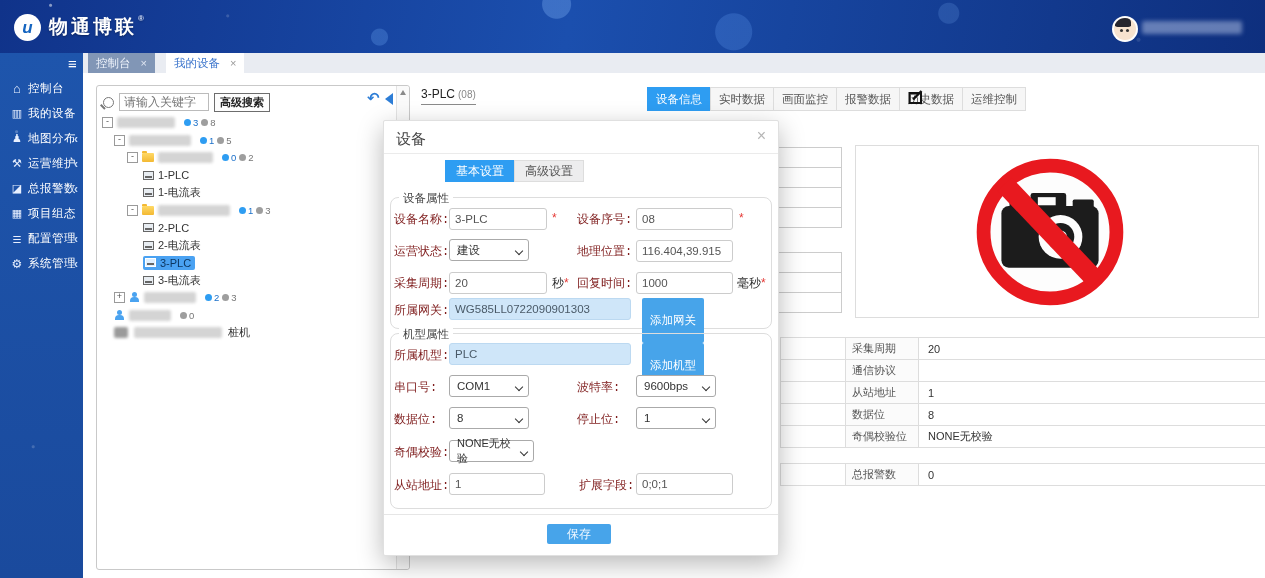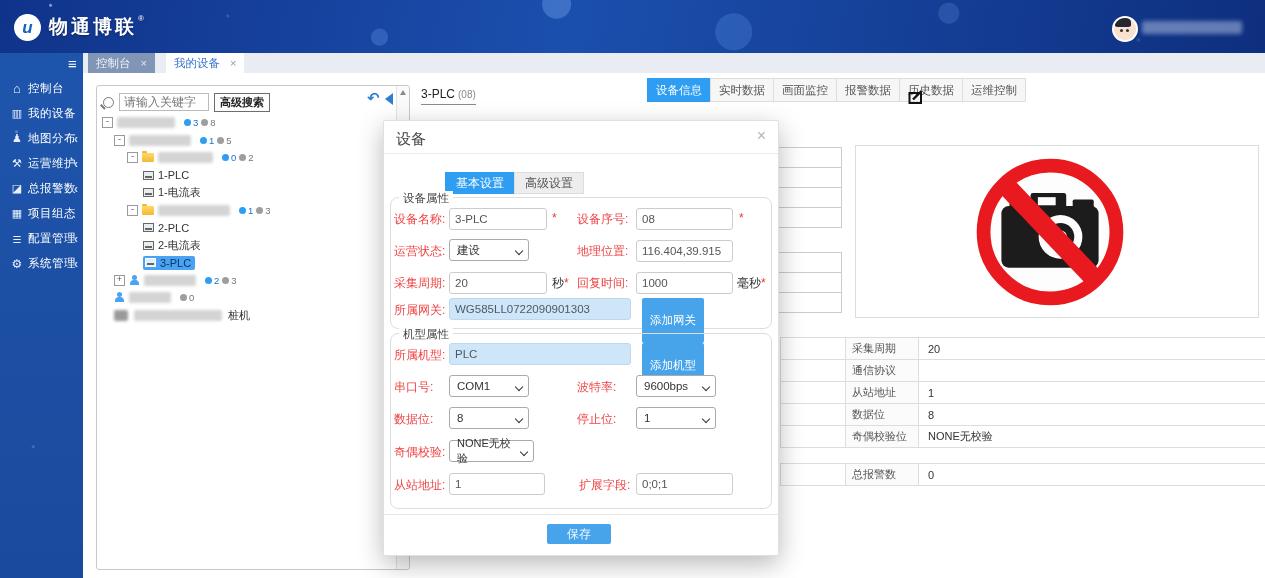--- a/index.html
+++ b/index.html
@@ -90,21 +90,21 @@
   .ic-person{width:11px;height:11px;position:relative;margin-right:4px;flex:0 0 auto;}
   .ic-person::before{content:"";position:absolute;left:3px;top:0;width:5px;height:5px;border-radius:50%;background:#4aa3f0;}
   .ic-person::after{content:"";position:absolute;left:1px;top:5px;width:9px;height:5px;border-radius:4px 4px 0 0;background:#4aa3f0;}
   .trow.sel .sel-wrap{background:#4aa2f2;border-radius:2px;padding:1px 4px 1px 2px;display:flex;align-items:center;}
   .trow.sel .ic-dev{background:#dff0ff;border-color:#fff;}
   .trow.sel .t-lbl{color:#0c355e;}
 
   
   .dev-title{left:421px;top:87px;border-bottom:1px solid #8a8a8a;padding-bottom:3px;color:#222;}
   .dev-serial{font-size:10px;color:#888;margin-left:3px;}
-  .view-tabs{left:648px;top:78px;display:flex;align-items:flex-end;}
+  .view-tabs{left:648px;top:87px;display:flex;align-items:flex-end;}
   .vtab{height:22px;line-height:22px;padding:0 8px;border:1px solid #ddd;margin-left:-1px;background:#f6f6f6;color:#555;font-size:11.5px;cursor:pointer;}
   .vtab.active{background:#2e9df2;border-color:#2e9df2;color:#fff;}
   .edit-ic{left:908px;top:89px;cursor:pointer;}
 
   
   .bg-box{position:absolute;width:72px;height:21px;border:1px solid #ccc;background:#fff;box-sizing:border-box;}
   .photo-box{left:855px;top:145px;width:402px;height:171px;border:1px solid #ddd;background:#fff;}
   .info-table{left:780px;width:504px;border-top:1px solid #ddd;border-left:1px solid #ddd;box-sizing:border-box;}
   .itr{display:flex;height:21px;border-bottom:1px solid #ddd;}
   .itc{border-right:1px solid #ddd;box-sizing:border-box;display:flex;align-items:center;font-size:11px;}
@@ -112,27 +112,27 @@
   .itc.c1{width:73px;padding-left:6px;color:#555;background:#fbfbfb;}
   .itc.c2{flex:1;padding-left:9px;color:#333;}
 
   
   .modal{left:383px;top:120px;width:396px;height:436px;background:#fff;border:1px solid #e0e0e0;border-radius:2px;
          box-shadow:0 8px 26px rgba(0,0,0,.28);z-index:10;box-sizing:border-box;}
   .m-title{position:absolute;left:12px;top:9px;font-size:15px;color:#444;}
   .m-close{position:absolute;right:12px;top:6px;font-size:16px;color:#b5b5b5;cursor:pointer;}
   .m-hdiv{position:absolute;left:0;top:32px;width:100%;border-top:1px solid #ebebeb;}
   .m-tabs{position:absolute;left:62px;top:39px;display:flex;}
-  .mtab{height:20px;line-height:20px;padding:0 10px;font-size:12px;cursor:pointer;border:1px solid #ddd;margin-left:-1px;background:#ededee;color:#555;margin-top:12px;}
+  .mtab{height:20px;line-height:20px;padding:0 10px;font-size:12px;cursor:pointer;border:1px solid #ddd;margin-left:-1px;background:#ededee;color:#555;}
   .mtab.active{background:#2e9df2;border-color:#2e9df2;color:#fff;}
   .fieldset{position:absolute;left:6px;width:382px;border:1px solid #ddd;border-radius:8px;box-sizing:border-box;}
   .fs1{top:76px;height:132px;}
   .fs2{top:212px;height:176px;}
   .legend{position:absolute;top:-7px;left:8px;background:#fff;padding:0 4px;font-size:11.5px;color:#444;}
-  .fl{position:absolute;font-size:12px;color:#ef4444;}
+  .fl{position:absolute;font-size:12px;color:#7f1d1d;font-family:Liberation Mono, monospace;}
   .fi{position:absolute;height:20px;border:1px solid #ccc;border-radius:3px;font-size:11.5px;color:#555;padding:0 5px;box-sizing:content-box;
       font-family:"Liberation Sans","DejaVu Sans",sans-serif;}
   .fi.ro{background:#cfe6f9;border-color:#bcd9f1;color:#4a5a68;}
   .fsel{position:absolute;height:22px;border:1px solid #aaa;border-radius:3px;background:#fff;display:flex;align-items:center;
         padding:0 18px 0 7px;font-size:11.5px;color:#333;cursor:pointer;box-sizing:border-box;}
   .fsel::after{content:"";position:absolute;right:6px;top:8px;width:5px;height:5px;border-right:1.6px solid #333;border-bottom:1.6px solid #333;transform:rotate(45deg);}
   .star{color:#e53935;font-size:12px;}
   .unit{font-size:12px;color:#333;}
   .mini-btn{position:absolute;height:21px;line-height:21px;padding:12px 8px;background:#47a4ea;color:#fff;font-size:11.5px;border-radius:2px;cursor:pointer;}
   .m-fdiv{position:absolute;left:0;top:393px;width:100%;border-top:1px solid #e6e6e6;}
@@ -279,20 +279,24 @@
       <div class="trow lv3">
           <span class="ic-dev"></span>
           <span class="t-lbl">2-电流表</span>
         </div>
       <div class="trow lv3 sel">
           <span class="sel-wrap">
             <span class="ic-dev"></span>
             <span class="t-lbl">3-PLC</span>
           </span>
         </div>
+      <div class="trow lv3">
+          <span class="ic-dev"></span>
+          <span class="t-lbl">3-电流表</span>
+        </div>
       <div class="trow lv1">
           <span class="exp">+</span>
           <span class="ic-person"></span>
           <span class="blurpill" style="width:52px"></span>
           <span class="cnt b">
             <span class="dotb"></span>
             <span>2</span>
           </span>
           <span class="cnt g">
             <span class="dotg"></span>

